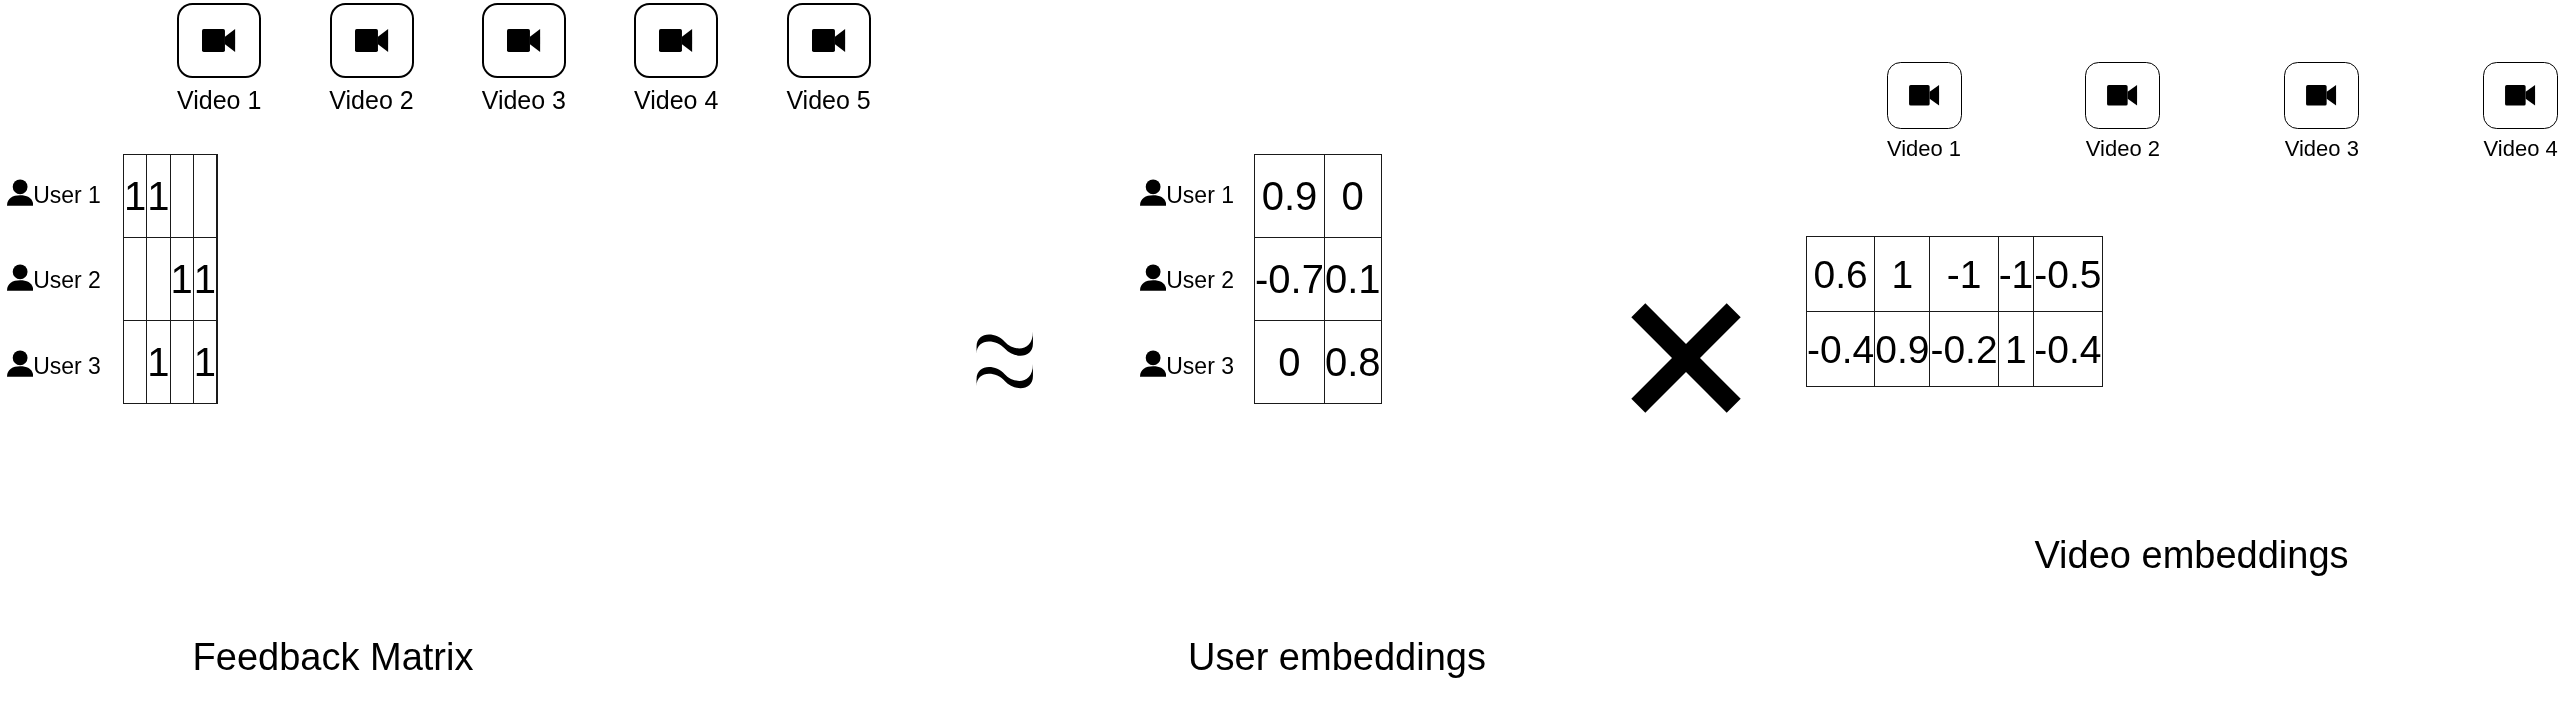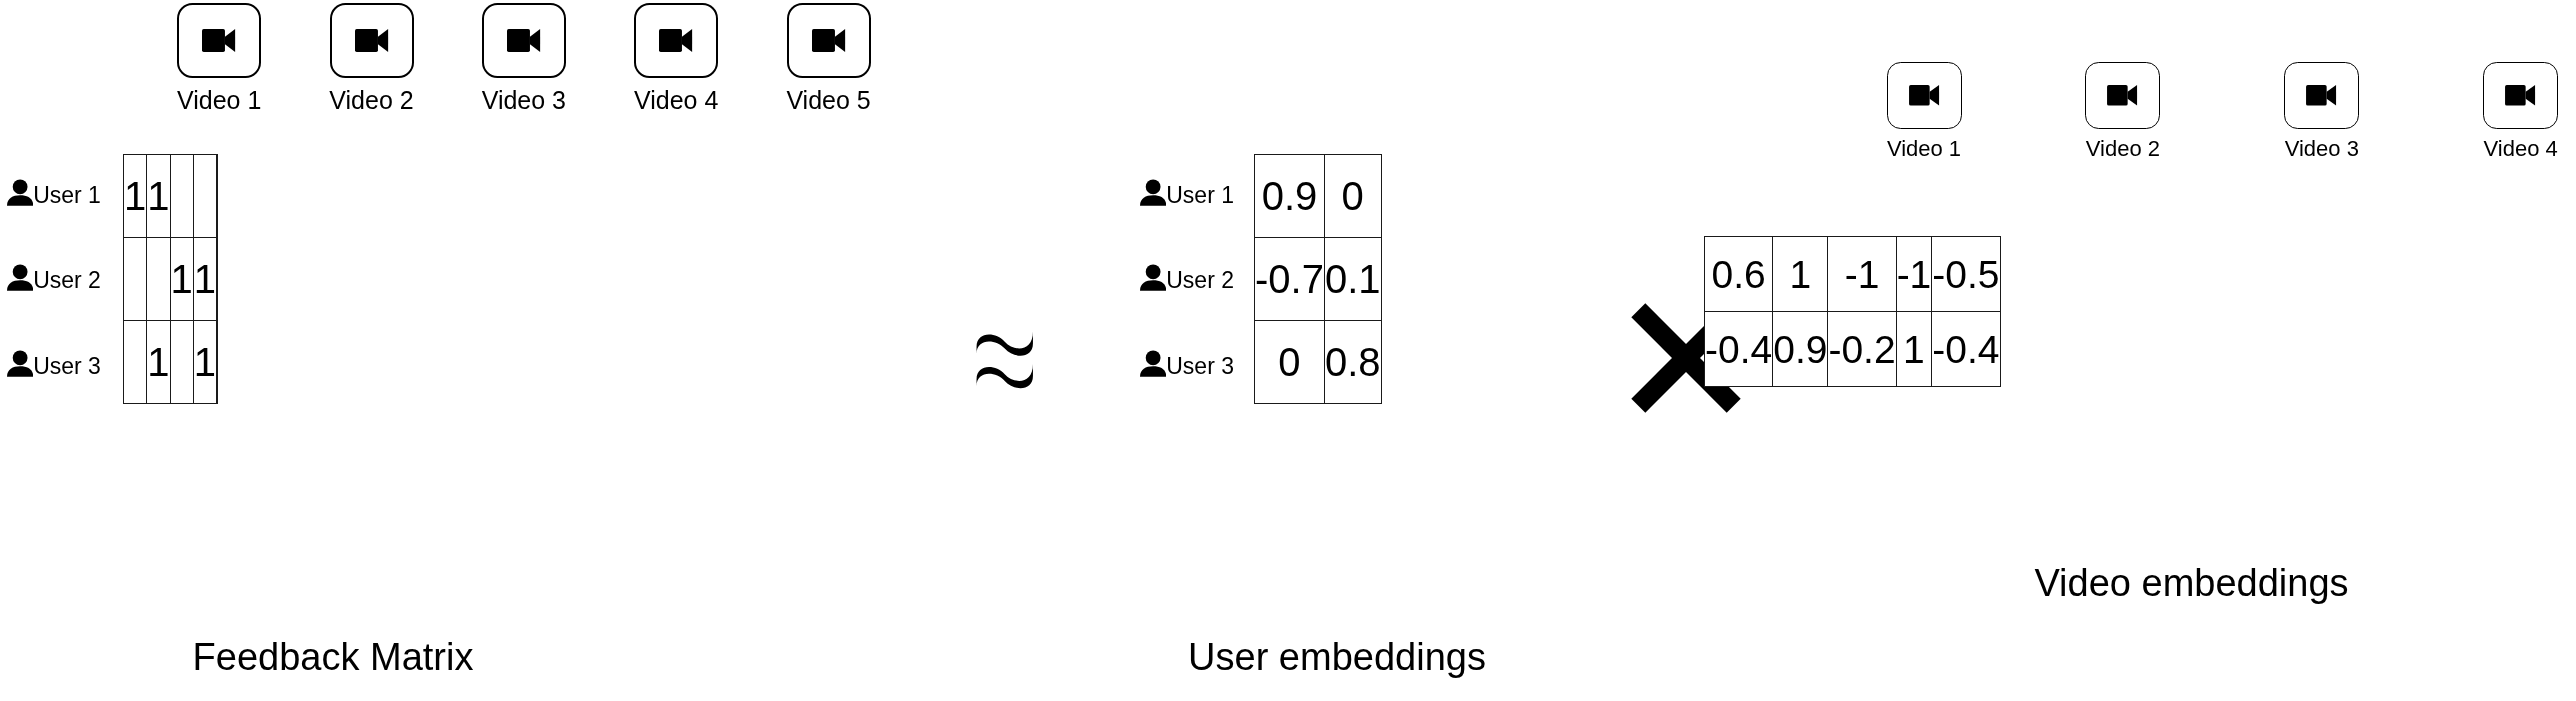--- a/index.html
+++ b/index.html
@@ -335,37 +335,37 @@
           <svg class="cam-icon" width="31" height="20.6" viewBox="0 0 36 24">
             <rect x="0" y="0" width="24" height="24" rx="2" fill="#000"></rect>
             <path d="M24 8 L35 0 L35 24 L24 16 Z" fill="#000"></path>
           </svg>
         </div>
         <div class="video-label small">Video 5</div>
       </div>
 
     </div>
 
-    <table class="matrix m-video abs" style="left:1704px; top:236px;">
+    <table class="matrix m-video abs" style="left:1806px; top:236px;">
       <tbody>
         <tr>
           <td>0.6</td>
           <td>1</td>
           <td>-1</td>
           <td>-1</td>
           <td>-0.5</td>
         </tr>
         <tr>
           <td>-0.4</td>
           <td>0.9</td>
           <td>-0.2</td>
           <td>1</td>
           <td>-0.4</td>
         </tr>
       </tbody>
     </table>
 
-    <div class="abs caption" style="left:1806px; top:564px; width:771px;">Video embeddings</div>
+    <div class="abs caption" style="left:1806px; top:536px; width:771px;">Video embeddings</div>
 
   </div>
 
 </div>
 
 
 </body></html>

